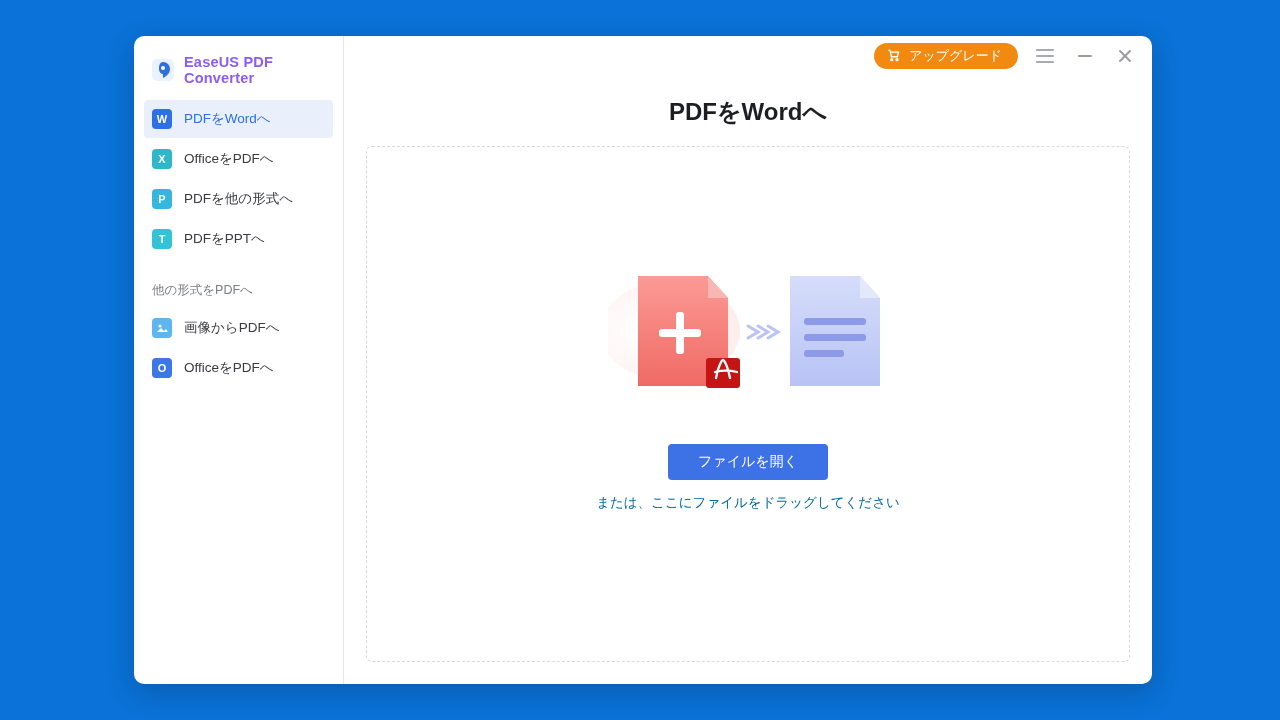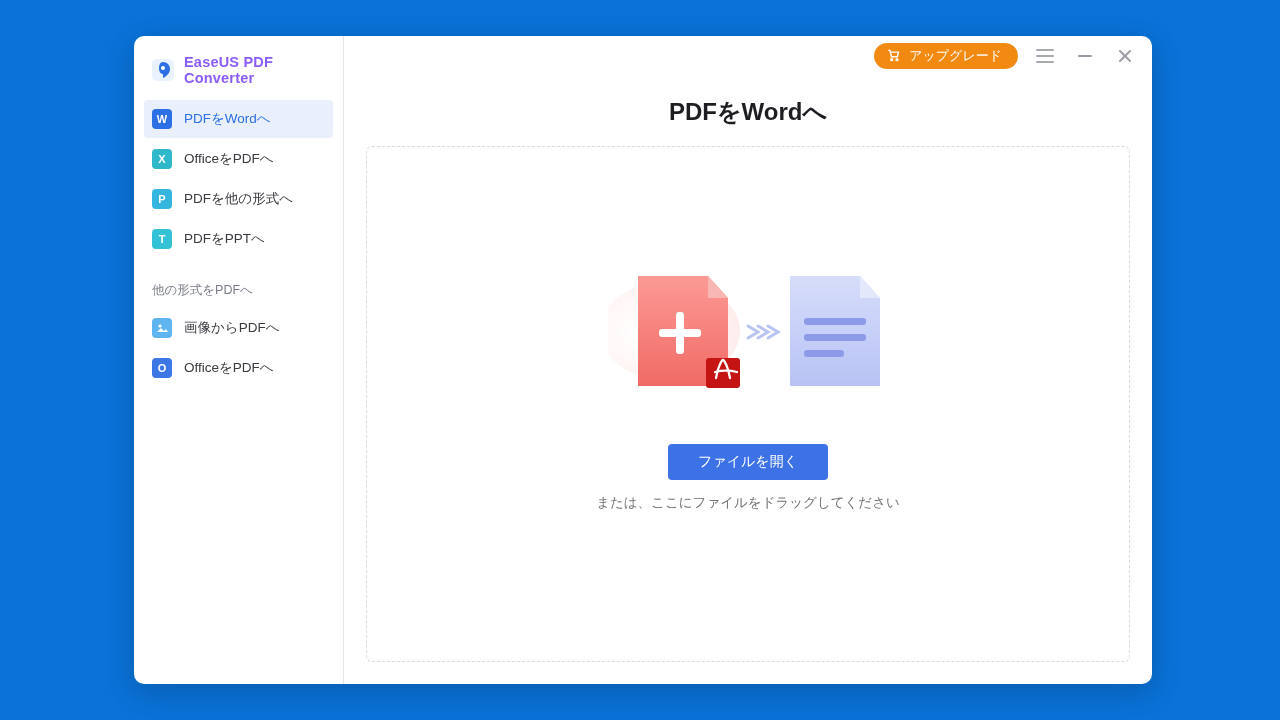--- a/index.html
+++ b/index.html
@@ -140,21 +140,21 @@
     min-width:150px;
     padding:0 30px;
     border:none;
     border-radius:4px;
     cursor:pointer;
     display:flex;align-items:center;justify-content:center;
   }
   .drop-hint {
     margin-top:14px;
     font-size:13.5px;
-    color:#737373;
+    color:#0369a1;
   }
 </style>
 </head>
 <body>
 
 <div class="window">
 
   <div class="sidebar">
     <div class="brand">
       <span class="brand-logo">

